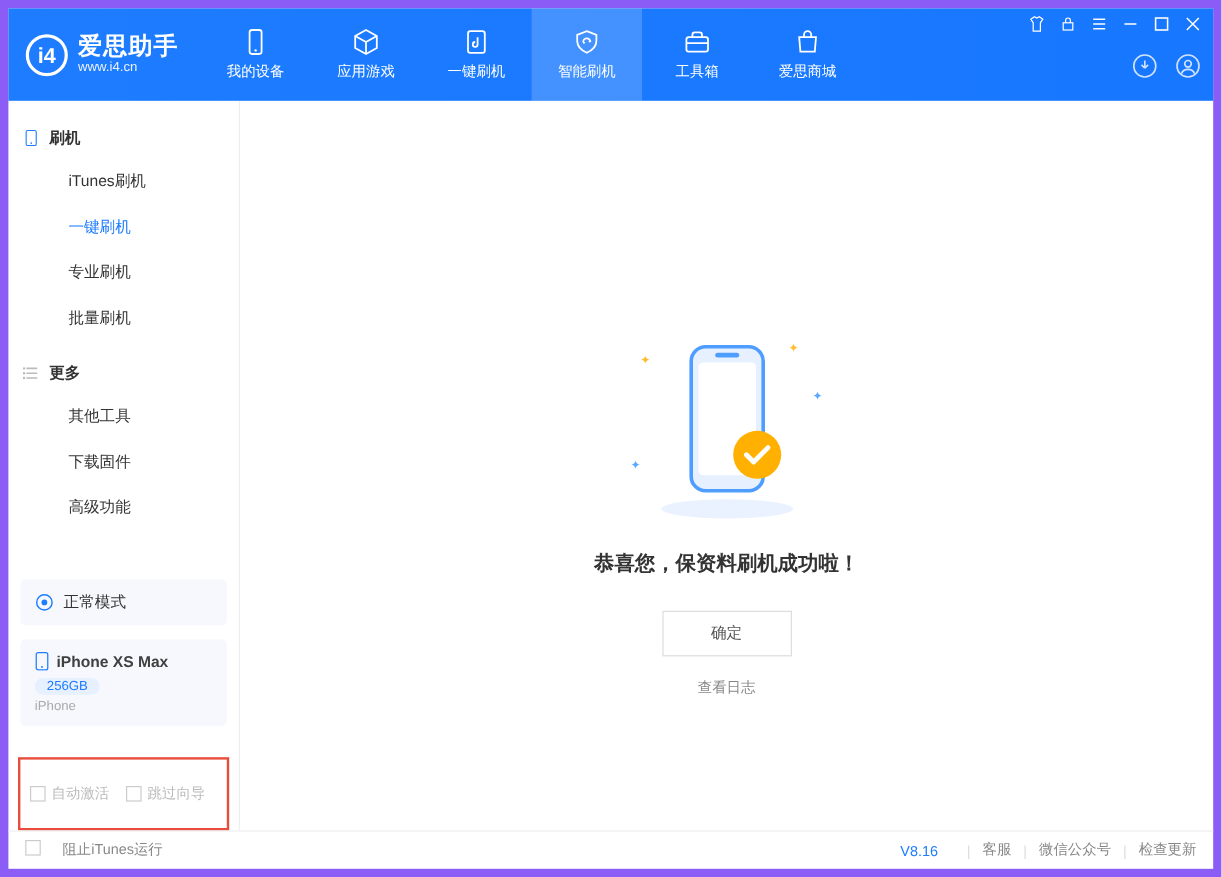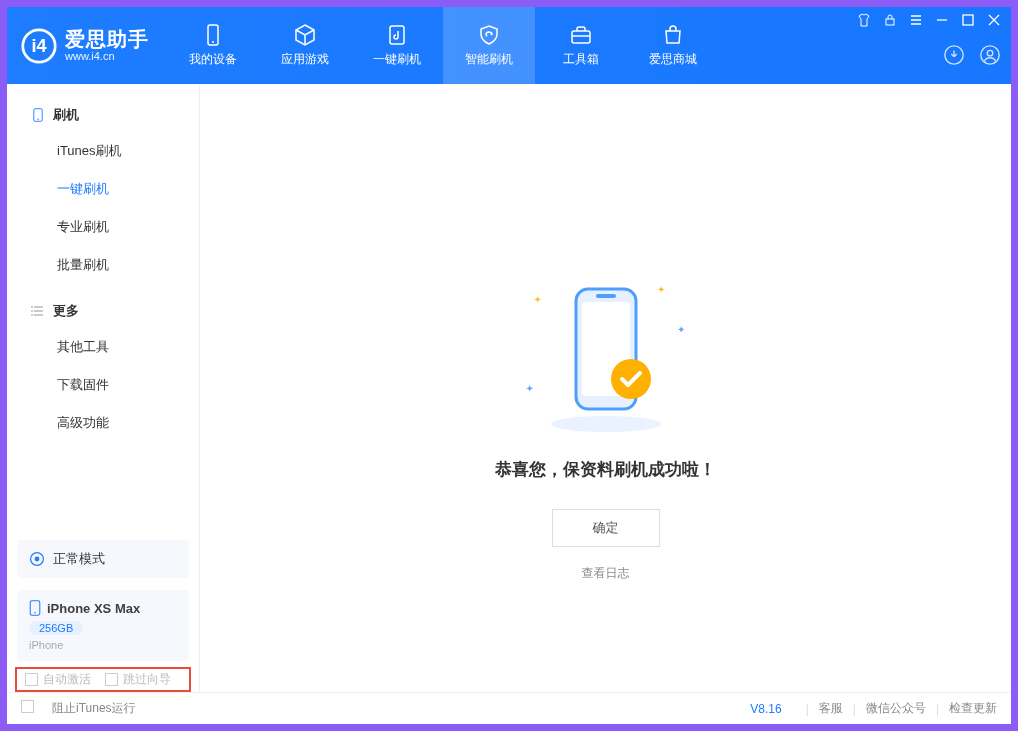--- a/index.html
+++ b/index.html
@@ -18,30 +18,30 @@
   .nav-item svg { width:24px; height:24px; }
   .header-right { position:absolute; right:10px; bottom:18px; display:flex; gap:14px; }
   .header-right svg { width:22px; height:22px; cursor:pointer; }
   .winctrl { position:absolute; right:10px; top:6px; display:flex; gap:12px; align-items:center; }
   .winctrl svg, .winctrl span { width:14px; height:14px; cursor:pointer; color:#fff; font-size:14px; line-height:14px; }
   
   .body { flex:1; display:flex; min-height:0; }
   .sidebar { width:193px; border-right:1px solid #eee; display:flex; flex-direction:column; font-size:13px; color:#333; }
   .sidebar .tree { padding-top:14px; flex:1; overflow:auto; }
   .tree-section { margin-bottom:10px; }
-  .tree-head { display:flex; align-items:center; gap:8px; padding:8px 24px; font-weight:700; color:#333; }
+  .tree-head { display:flex; align-items:center; gap:8px; padding:8px 12px; font-weight:700; color:#333; }
   .tree-head svg { width:14px; height:14px; }
   .tree-child { padding:10px 20px 10px 50px; cursor:pointer; color:#333; }
   .tree-child.active { color:#1d7cff; }
   .device-box { margin:6px 10px; background:#f6f8fd; border-radius:4px; padding:10px 12px; display:flex; align-items:center; gap:8px; font-size:13px; color:#333; }
   .device-box.info { display:block; }
   .device-box .devname { font-weight:700; color:#404040; margin-bottom:4px; display:flex; align-items:center; gap:6px; }
   .badge { display:inline-block; background:#e6f0ff; color:#1d7cff; border-radius:10px; padding:1px 10px; font-size:11px; }
   .sub { color:#aaa; font-size:11px; margin-top:4px; }
-  .chk-row { border:2px solid #e74c3c; margin:0 8px 0 8px; padding:2px 8px; display:flex; align-items:center; gap:14px; font-size:12px; color:#bbb; }
+  .chk-row { border:2px solid #e74c3c; margin:20px 8px 0 8px; padding:20px 8px; display:flex; align-items:center; gap:14px; font-size:12px; color:#bbb; }
   .chk { display:flex; align-items:center; gap:5px; cursor:pointer; }
   .chk .box { width:13px; height:13px; border:1px solid #ccc; background:#fff; }
   
   .main { flex:1; display:flex; flex-direction:column; align-items:center; justify-content:flex-start; }
   .illus { margin-top:200px; position:relative; width:160px; height:150px; }
   .msg { margin-top:24px; font-size:17px; color:#333; font-weight:600; }
   .btn { margin-top:28px; border:1px solid #ddd; background:#fff; padding:9px 40px; font-size:13px; color:#555; cursor:pointer; }
   .link { margin-top:18px; font-size:12px; color:#888; cursor:pointer; }
   
   .footer { height:32px; border-top:1px solid #eee; display:flex; align-items:center; padding:0 14px; font-size:12px; color:#888; }

